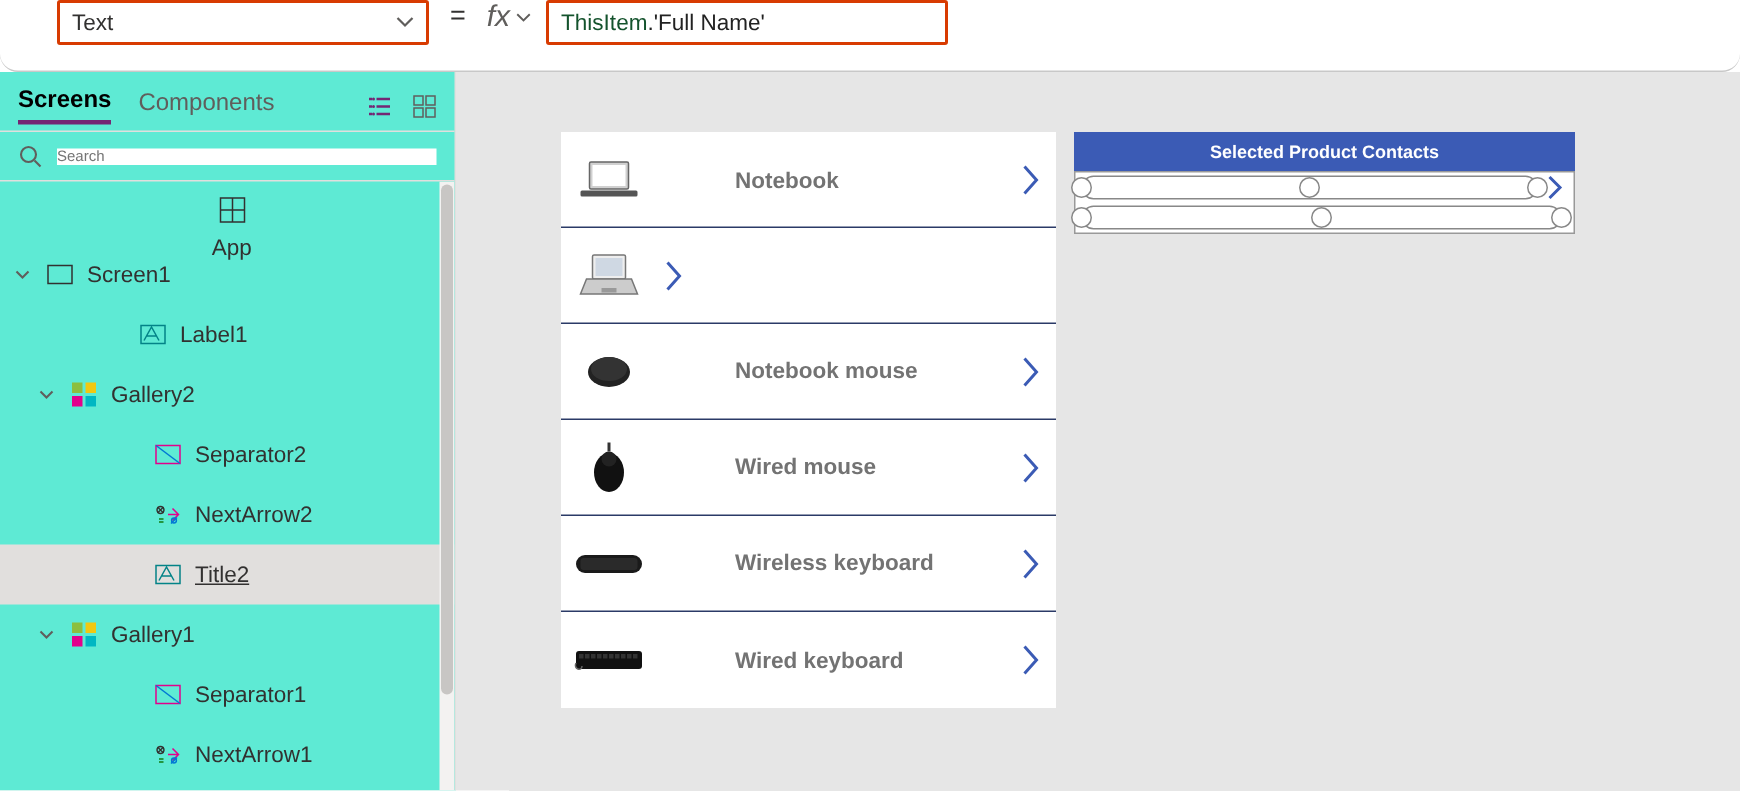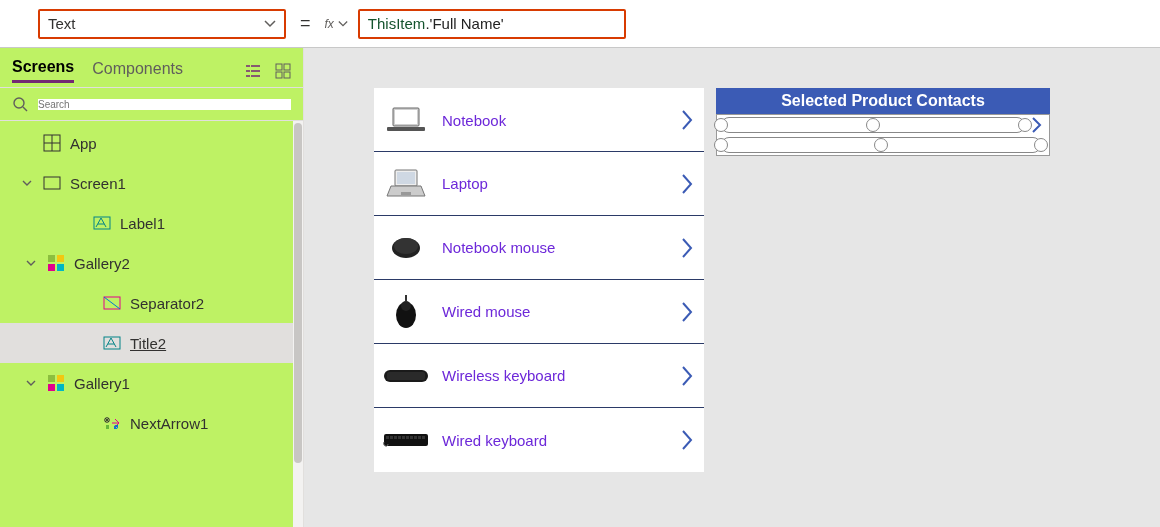--- a/index.html
+++ b/index.html
@@ -1,42 +1,42 @@
 <!DOCTYPE html>
 <html><head>
 <meta charset="utf-8">
 <style>
   * { box-sizing: border-box; margin: 0; padding: 0; font-family: "Segoe UI", Arial, sans-serif; }
   html, body { width: 1160px; height: 527px; background: #fff; overflow: hidden; }
 
   
   .formula-bar {
-    display: flex; align-items: center; height: 48px; background: #fff;
-    border-bottom: 1px solid #c8c8c8; padding: 0 8px; gap: 10px;
+    display: flex; align-items: flex-start; height: 48px; background: #fff;
+    border-bottom: 1px solid #c8c8c8; padding: 0 8px; gap: 10px; border-radius: 12px;
   }
   .prop-select {
     display: flex; align-items: center; justify-content: space-between;
     width: 248px; height: 30px; border: 2px solid #d83b01; border-radius: 2px;
     padding: 0 8px; font-size: 15px; color: #323130; margin-left: 30px;
   }
   .eq { font-size: 18px; color: #323130; margin: 0 4px; }
   .fx-wrap { display: flex; align-items: center; gap: 4px; color: #605e5c; }
-  .fx { font-style: italic; font-size: 12px; }
+  .fx { font-style: italic; font-size: 20px; }
   .formula-box {
     display: flex; align-items: center; width: 268px; height: 30px;
     border: 2px solid #d83b01; border-radius: 2px; padding: 0 8px;
     font-family: Consolas, monospace; font-size: 15px; white-space: pre;
   }
   .fm-obj { color: #14532d; }
   .fm-rest { color: #222; }
 
   
   .main { display: flex; height: calc(527px - 48px); }
   .left-panel {
-    width: 304px; background: #bef264; border-right: 1px solid #e1dfdd;
+    width: 304px; background: #5eead4; border-right: 1px solid #e1dfdd;
     display: flex; flex-direction: column;
   }
   .tabs { display: flex; align-items: center; padding: 10px 12px 4px 12px; gap: 18px; }
   .tab { font-size: 16px; color: #605e5c; cursor: pointer; padding-bottom: 4px; }
   .tab.active { color: #000; font-weight: 600; border-bottom: 3px solid #742774; }
   .tab-icons { margin-left: auto; display: flex; gap: 14px; color: #742774; }
   .tab-icons svg { display:block; }
 
   .search-row {
     display: flex; align-items: center; border-top: 1px solid #e1dfdd;
@@ -48,46 +48,46 @@
   .tree-scroll { position: absolute; right: 0; top: 0; bottom: 0; width: 10px; background: #f3f2f1; }
   .tree-thumb { position: absolute; right: 1px; top: 2px; width: 8px; height: 340px; background: #c8c6c4; border-radius: 4px; }
 
   .node {
     display: flex; align-items: center; width: 100%; height: 40px;
     font-size: 15px; color: #323130; gap: 8px; padding-right: 14px;
   }
   .node .caret { width: 14px; display: flex; justify-content: center; color: #605e5c; }
   .node .icon { width: 20px; display: flex; justify-content: center; }
   .node.selected { background: #e1dfdd; text-decoration: underline; }
-  .ind-0 { padding-left: 20px; }
-  .ind-1 { padding-left: 20px; }
+  .ind-0 { padding-left: 20px; flex-direction: column; }
+  .ind-1 { padding-left: 8px; }
   .ind-2 { padding-left: 70px; }
   .ind-3 { padding-left: 24px; }
   .ind-4 { padding-left: 80px; }
 
   
   .canvas { flex: 1; background: #e6e6e6; position: relative; padding: 40px 0 0 70px; }
   .app-surface { display: flex; gap: 12px; }
   .gallery {
     width: 330px; background: #fff;
   }
   .g-item {
     display: flex; align-items: center; height: 64px; border-bottom: 1px solid #2b3a67;
     padding: 0 10px; gap: 14px;
   }
   .g-item:first-child { border-top: 1px solid transparent; }
   .g-thumb {
     width: 44px; height: 36px; display: flex; align-items: center; justify-content: center;
   }
-  .g-title { flex: 1; font-size: 15px; font-weight: 400; color: #6d28d9; }
+  .g-title { flex: 1; font-size: 15px; font-weight: 700; color: #737373; margin-left: 48px; }
   .g-arrow { color: #3b5bb5; }
 
   .right-col { width: 334px; display: flex; flex-direction: column; }
   .header-bar {
-    background: #3b5bb5; color: #fff; font-size: 16px; font-weight: 600;
+    background: #3b5bb5; color: #fff; font-size: 12px; font-weight: 600;
     height: 26px; display: flex; align-items: center; justify-content: center;
   }
   .contacts-card { background: #fff; border: 1px solid #999; }
   .wire-row {
     display: flex; align-items: center; height: 20px; padding: 0 6px 0 2px;
   }
   .wire-line {
     flex: 1; height: 16px; border: 1px solid #888; border-radius: 8px; margin: 0 2px;
     position: relative;
   }
@@ -213,62 +213,86 @@
         <span class="caret"></span>
         <span class="icon">
           <svg width="18" height="14" viewBox="0 0 18 14">
               <rect x="1" y="1" width="16" height="12" fill="none" stroke="#e3008c"></rect>
               <path d="M1 1l16 12" stroke="#0078d4"></path>
             </svg>
         </span>
         <span>Separator2</span>
       </div>
 
-
-      <div class="node ind-4 selected">
-        <span class="caret"></span>
-        <span class="icon">
-          <svg width="18" height="14" viewBox="0 0 18 14">
-              <rect x="1" y="1" width="16" height="12" fill="none" stroke="#038387"></rect>
-              <path d="M3 11l5-9 5 9M5 8h6" fill="none" stroke="#038387"></path>
-            </svg>
-        </span>
-        <span>Title2</span>
-      </div>
-
-      <div class="node ind-3">
-        <span class="caret">
-          <svg width="10" height="10" viewBox="0 0 10 10">
-              <path d="M1 3l4 4 4-4" fill="none" stroke="#605e5c" stroke-width="1.4"></path>
-            </svg>
-        </span>
-        <span class="icon">
-          <svg width="18" height="18" viewBox="0 0 18 18">
-              <rect x="1" y="1" width="7" height="7" fill="#8cbf3f"></rect>
-              <rect x="10" y="1" width="7" height="7" fill="#f2c811"></rect>
-              <rect x="1" y="10" width="7" height="7" fill="#e3008c"></rect>
-              <rect x="10" y="10" width="7" height="7" fill="#00b7c3"></rect>
-            </svg>
-        </span>
-        <span>Gallery1</span>
-      </div>
-
-
       <div class="node ind-4">
         <span class="caret"></span>
         <span class="icon">
           <svg width="18" height="14" viewBox="0 0 18 14">
               <circle cx="4" cy="4" r="2.3" fill="none" stroke="#323130"></circle>
               <path d="M2 2l4 4M6 2l-4 4" stroke="#323130" stroke-width="0.9"></path>
               <path d="M12 3l4 4-4 4M16 7H9" fill="none" stroke="#e3008c"></path>
               <path d="M3 10h3M3 12h3" stroke="#107c10"></path>
               <circle cx="13" cy="11" r="1.6" fill="none" stroke="#0078d4"></circle>
               <path d="M11 13l4-4" stroke="#0078d4"></path>
             </svg>
         </span>
+        <span>NextArrow2</span>
+      </div>
+
+      <div class="node ind-4 selected">
+        <span class="caret"></span>
+        <span class="icon">
+          <svg width="18" height="14" viewBox="0 0 18 14">
+              <rect x="1" y="1" width="16" height="12" fill="none" stroke="#038387"></rect>
+              <path d="M3 11l5-9 5 9M5 8h6" fill="none" stroke="#038387"></path>
+            </svg>
+        </span>
+        <span>Title2</span>
+      </div>
+
+      <div class="node ind-3">
+        <span class="caret">
+          <svg width="10" height="10" viewBox="0 0 10 10">
+              <path d="M1 3l4 4 4-4" fill="none" stroke="#605e5c" stroke-width="1.4"></path>
+            </svg>
+        </span>
+        <span class="icon">
+          <svg width="18" height="18" viewBox="0 0 18 18">
+              <rect x="1" y="1" width="7" height="7" fill="#8cbf3f"></rect>
+              <rect x="10" y="1" width="7" height="7" fill="#f2c811"></rect>
+              <rect x="1" y="10" width="7" height="7" fill="#e3008c"></rect>
+              <rect x="10" y="10" width="7" height="7" fill="#00b7c3"></rect>
+            </svg>
+        </span>
+        <span>Gallery1</span>
+      </div>
+
+      <div class="node ind-4">
+        <span class="caret"></span>
+        <span class="icon">
+          <svg width="18" height="14" viewBox="0 0 18 14">
+              <rect x="1" y="1" width="16" height="12" fill="none" stroke="#e3008c"></rect>
+              <path d="M1 1l16 12" stroke="#0078d4"></path>
+            </svg>
+        </span>
+        <span>Separator1</span>
+      </div>
+
+      <div class="node ind-4">
+        <span class="caret"></span>
+        <span class="icon">
+          <svg width="18" height="14" viewBox="0 0 18 14">
+              <circle cx="4" cy="4" r="2.3" fill="none" stroke="#323130"></circle>
+              <path d="M2 2l4 4M6 2l-4 4" stroke="#323130" stroke-width="0.9"></path>
+              <path d="M12 3l4 4-4 4M16 7H9" fill="none" stroke="#e3008c"></path>
+              <path d="M3 10h3M3 12h3" stroke="#107c10"></path>
+              <circle cx="13" cy="11" r="1.6" fill="none" stroke="#0078d4"></circle>
+              <path d="M11 13l4-4" stroke="#0078d4"></path>
+            </svg>
+        </span>
         <span>NextArrow1</span>
       </div>
 
       <div class="tree-scroll">
         <div class="tree-thumb"></div>
       </div>
     </div>
   </div>
 
   <div class="canvas">
@@ -290,21 +314,20 @@
         </div>
         <div class="g-item">
           <div class="g-thumb">
             <svg width="42" height="32" viewBox="0 0 42 32">
                 <rect x="10" y="2" width="22" height="16" rx="1" fill="#eee" stroke="#777"></rect>
                 <rect x="12" y="4" width="18" height="12" fill="#cfd8e3"></rect>
                 <path d="M6 18h30l4 10H2z" fill="#ccc" stroke="#777"></path>
                 <rect x="16" y="24" width="10" height="3" fill="#999"></rect>
               </svg>
           </div>
-          <div class="g-title">Laptop</div>
           <svg class="g-arrow" width="14" height="22" viewBox="0 0 14 22">
               <path d="M3 2l8 9-8 9" fill="none" stroke="#3b5bb5" stroke-width="2"></path>
             </svg>
         </div>
         <div class="g-item">
           <div class="g-thumb">
             <svg width="36" height="26" viewBox="0 0 36 26">
                 <ellipse cx="18" cy="13" rx="14" ry="10" fill="#222"></ellipse>
                 <ellipse cx="18" cy="11" rx="12" ry="8" fill="#333"></ellipse>
               </svg>

